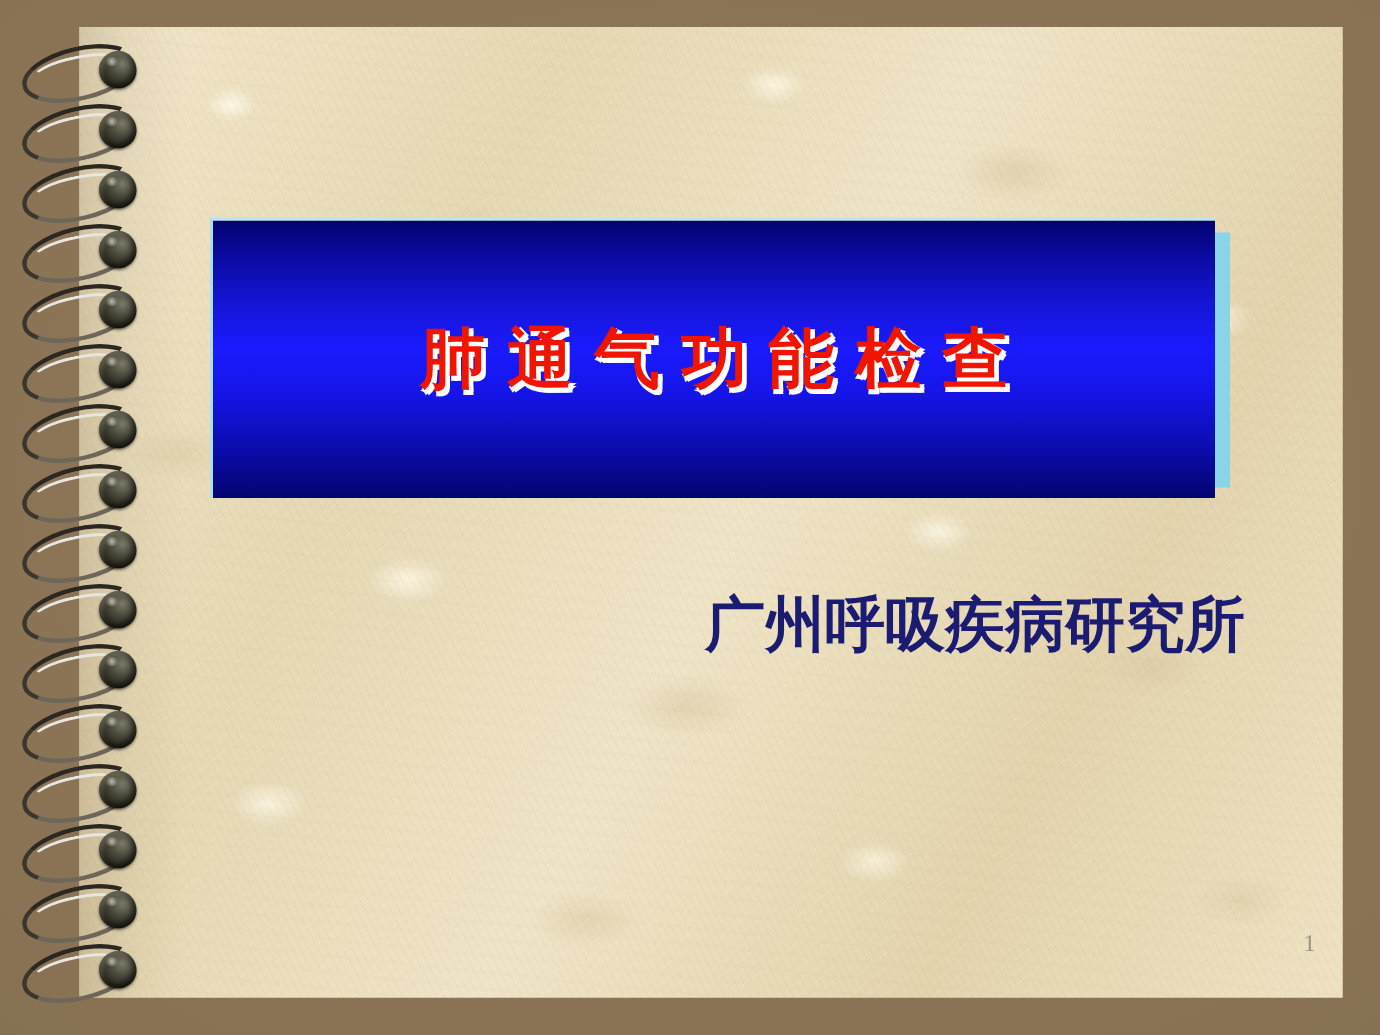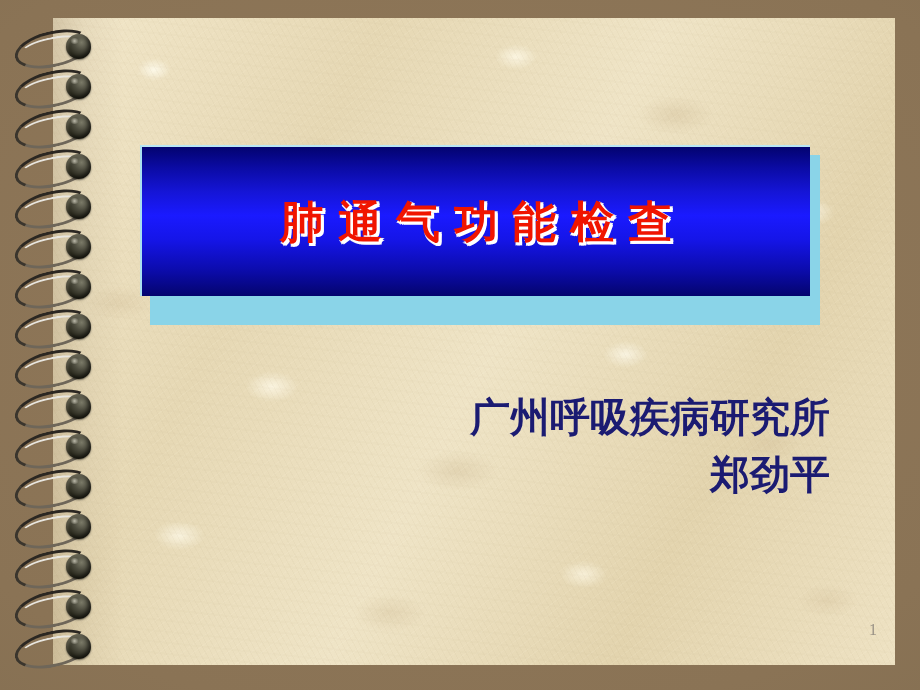--- a/index.html
+++ b/index.html
@@ -143,21 +143,21 @@
     top: 155px;
     width: 670px;
     height: 170px;
     background: #8ad4e8;
   }
   #title-plaque {
     position: absolute;
     left: 140px;
     top: 145px;
     width: 670px;
-    height: 151px;
+    height: 187px;
     background: linear-gradient(180deg,
         #030370 0%,
         #0b0ba4 14%,
         #1515d6 30%,
         #1a1aff 46%,
         #1515e8 62%,
         #0c0cae 82%,
         #04046e 100%);
     border-top: 2px solid #b9e6f4;
     border-left: 2px solid #a9dff0;
@@ -323,18 +323,17 @@
       </div>
     </div>
 
   <div id="title-plaque-shadow"></div>
   <div id="title-plaque">
     <div id="title-text">肺通气功能检查</div>
   </div>
 
   <div id="subtitle-block">
     <div class="subtitle-line">广州呼吸疾病研究所</div>
-    <div class="subtitle-line">郑劲平</div>
   </div>
 
   <div id="page-number">1</div>
 
 </div>
 
 </body></html>

